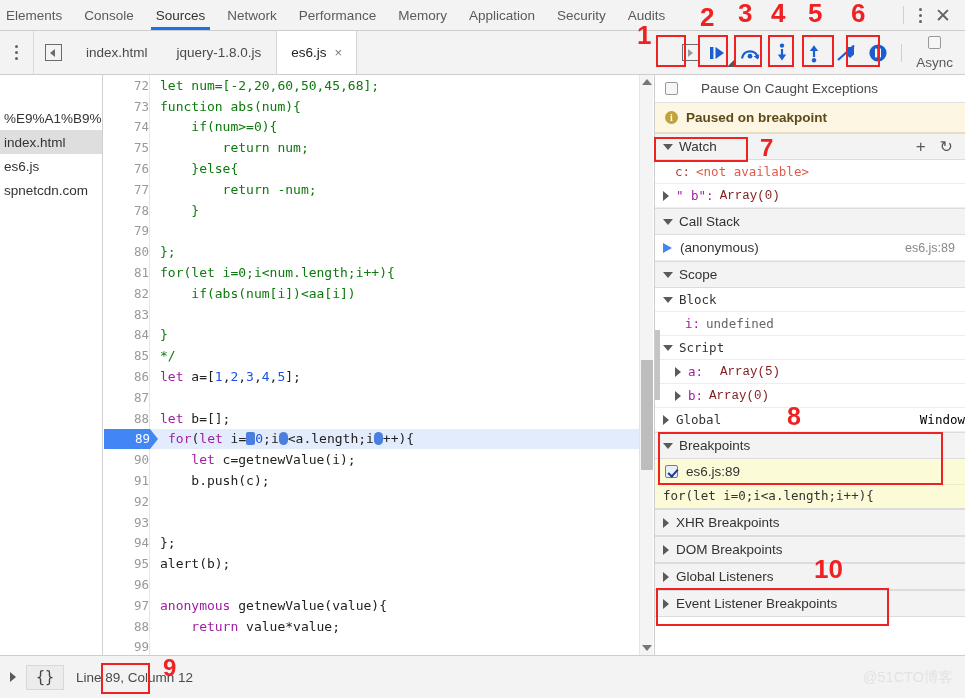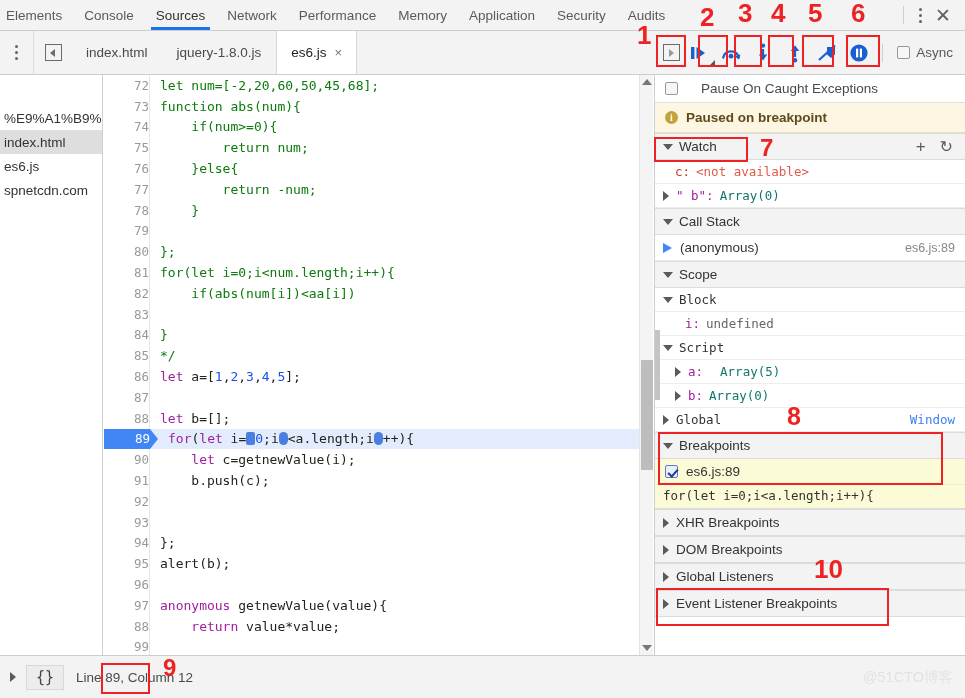--- a/index.html
+++ b/index.html
@@ -96,21 +96,21 @@
   .debug-controls {
     display: flex; align-items: center; gap: 6px; padding-right: 4px;
   }
   .dbg-btn {
     width: 26px; height: 26px; display: flex; align-items: center; justify-content: center;
     position: relative;
   }
   .dbg-sep { width: 1px; height: 18px; background: #cfcfcf; margin: 0 4px; }
   .async-wrap {
     display: flex; align-items: center; gap: 6px; padding: 0 8px 0 4px;
-    font-size: 13.5px; color: #5a5a5a;
+    font-size: 13.5px; color: #5a5a5a; flex-direction: column;
   }
   .cb {
     width: 13px; height: 13px; border: 1px solid #999; background: #f6f6f6;
     border-radius: 2px; display: inline-block; position: relative; flex: none;
   }
   .cb.checked { background: #e9eef9; border-color: #5b7fc7; }
   .cb.checked::after {
     content: ""; position: absolute; left: 3.5px; top: 0.5px;
     width: 4px; height: 8px; border: solid #1a3a8f;
     border-width: 0 2px 2px 0; transform: rotate(42deg);
@@ -230,40 +230,40 @@
   .tw.down { border-left: 5px solid transparent; border-right: 5px solid transparent; border-top: 6px solid #5a5a5a; }
   .tw.right { border-top: 5px solid transparent; border-bottom: 5px solid transparent; border-left: 6px solid #5a5a5a; }
   .sec-actions { margin-left: auto; display: flex; align-items: center; gap: 14px; padding-right: 12px; color: #5a5a5a; }
   .plus-ico { font-size: 17px; line-height: 1; color: #5a5a5a; }
   .refresh-ico { font-size: 16px; line-height: 1; color: #5a5a5a; }
   .mono { font-family: "DejaVu Sans Mono", monospace; font-size: 12.5px; }
   .prop-name-c { color: #c0392b; }
   .prop-val-red { color: #e05b4b; }
   .prop-name-p { color: #a020a0; }
   .prop-val-g { color: #666; }
-  .prop-val-b { color: #0f766e; }
+  .prop-val-b { color: #7f1d1d; font-family: Liberation Mono, monospace; }
   .idt { padding-left: 20px; }
   .idt2 { padding-left: 30px; }
   .callstack-row { display:flex; align-items:center; height:26px; padding-left:8px; border-bottom:1px solid #ededed; }
   .cs-arrow {
     width: 0; height: 0; border-top: 5px solid transparent; border-bottom: 5px solid transparent;
     border-left: 9px solid #4285f4; margin-right: 8px; flex: none;
   }
   .cs-loc { margin-left: auto; padding-right: 10px; color: #888; font-size: 12.5px; }
   .bp-item {
     display: flex; align-items: center; gap: 8px;
     height: 26px; padding-left: 10px; background: #fcfbd8;
     border-bottom: 1px solid #efecc8;
   }
   .bp-code {
     background: #fcfbd8; padding: 2px 0 4px 8px;
     font-family: "DejaVu Sans Mono", monospace; font-size: 12.5px; color: #333;
     border-bottom: 1px solid #dcdcdc; height: 24px; display:flex; align-items:center;
   }
-  .scope-win { margin-left: auto; padding-right: 10px; color: #3b82f6; }
+  .scope-win { margin-left: auto; color: #000000; }
 
   
   .sb-scroll {
     position: absolute; left: 0; top: 0; width: 5px; height: 580px;
     background: transparent;
   }
   .sb-thumb { position:absolute; left:0; top:255px; width:5px; height:70px; background:#c4c4c4; }
 
   
   .statusbar {

